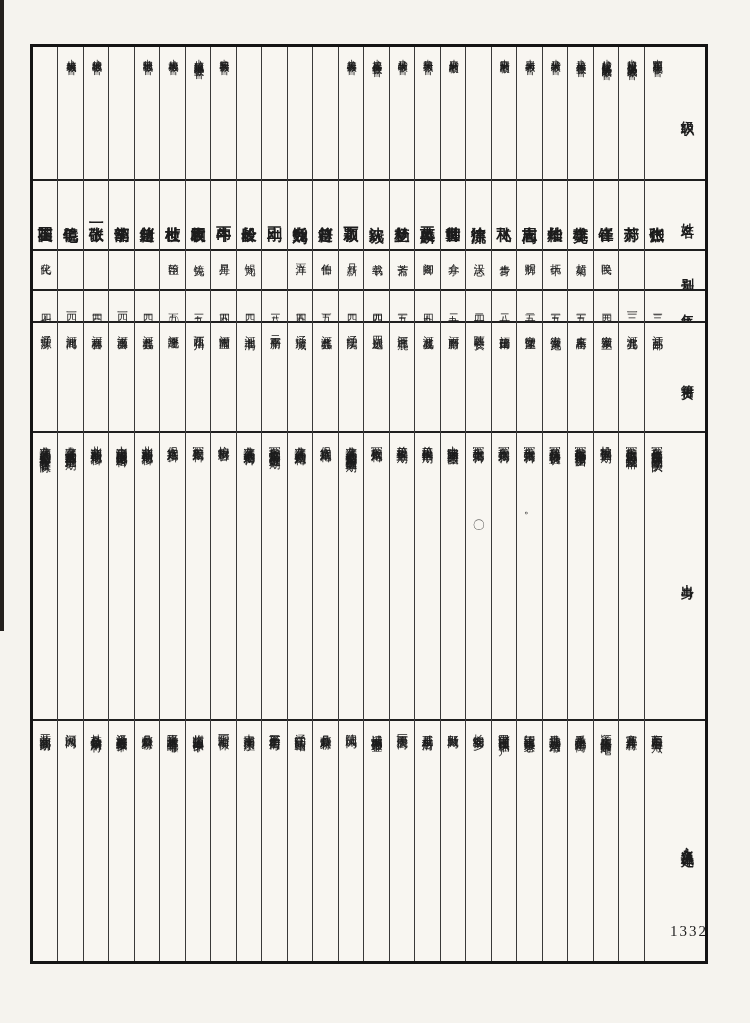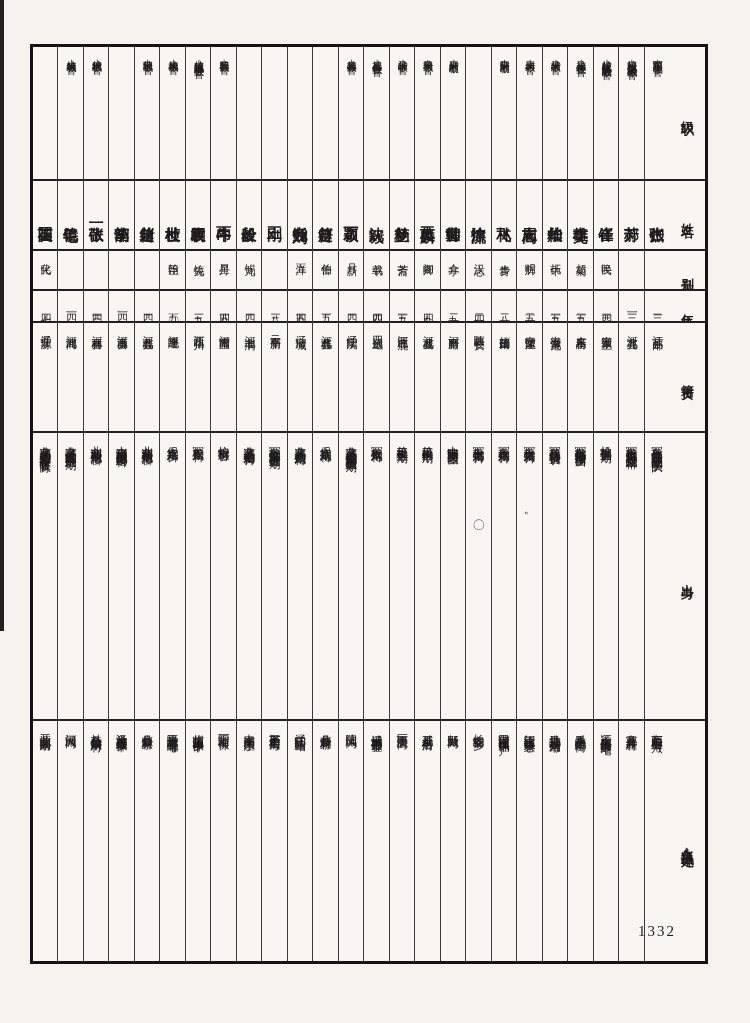--- a/index.html
+++ b/index.html
@@ -36,21 +36,21 @@
   .c-age    {height:32px; font-size:11px;justify-content:center;}
   .c-native {height:110px;font-size:11px;}
   .c-origin {height:288px;font-size:11.5px;}
   .c-address{flex:1 1 auto;font-size:11.5px;border-bottom:none;}
   .hdr .cell{justify-content:space-around;font-size:13px;font-weight:bold;letter-spacing:2px;}
   .hdr .c-name{font-size:13px;}
   .origin-text{display:inline;}
   .origin-mark{margin-top:66px;font-size:12px;letter-spacing:0;}
   .pageno{
     position:absolute;top:923px;left:638px;width:70px;
-    font-size:15px;letter-spacing:2px;text-align:left;
+    font-size:15px;letter-spacing:2px;text-align:right;
     font-family:"Liberation Serif","DejaVu Serif",serif;
   }
 </style>
 </head>
 <body>
 
 <div class="scan-edge"></div>
 
 <div class="roster">
   <div class="col hdr">

